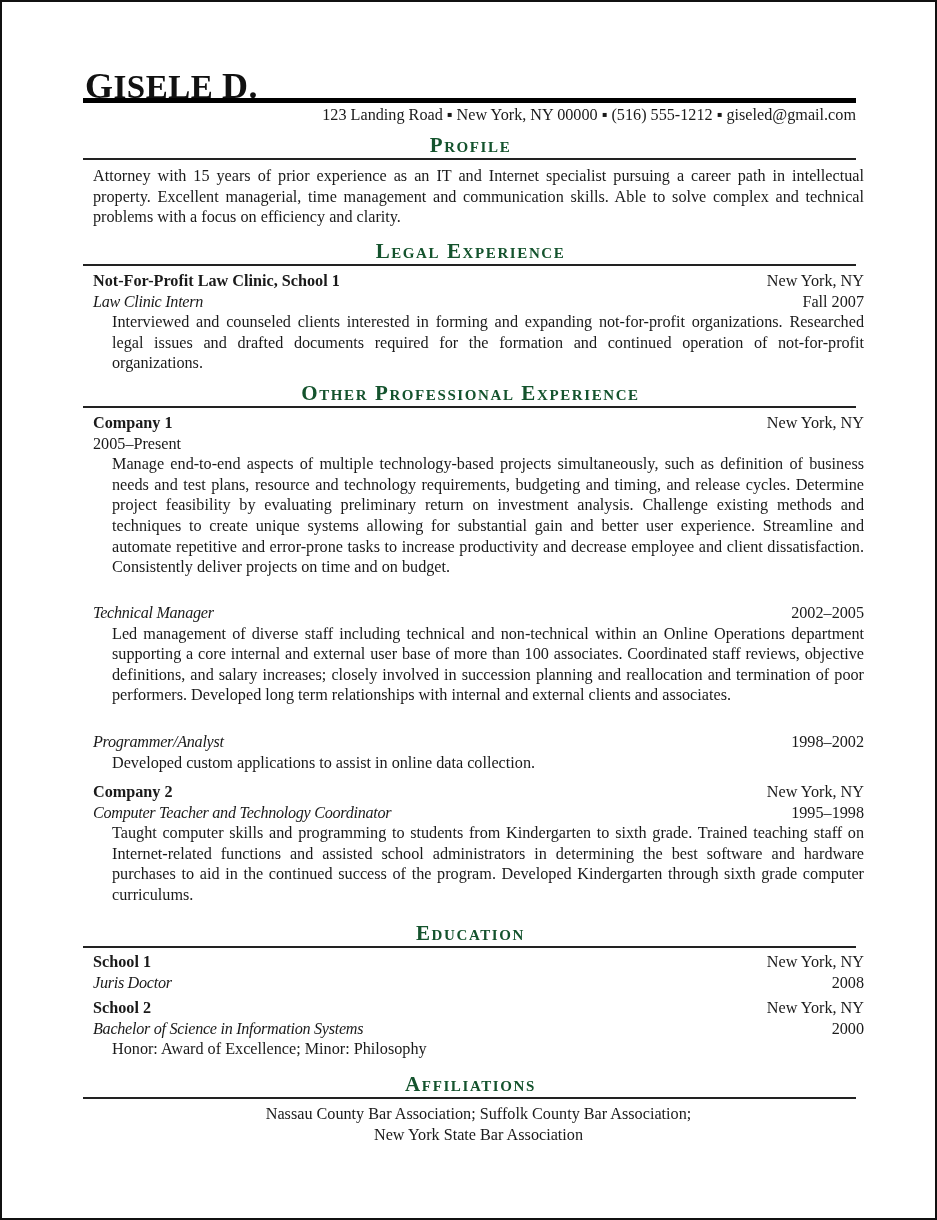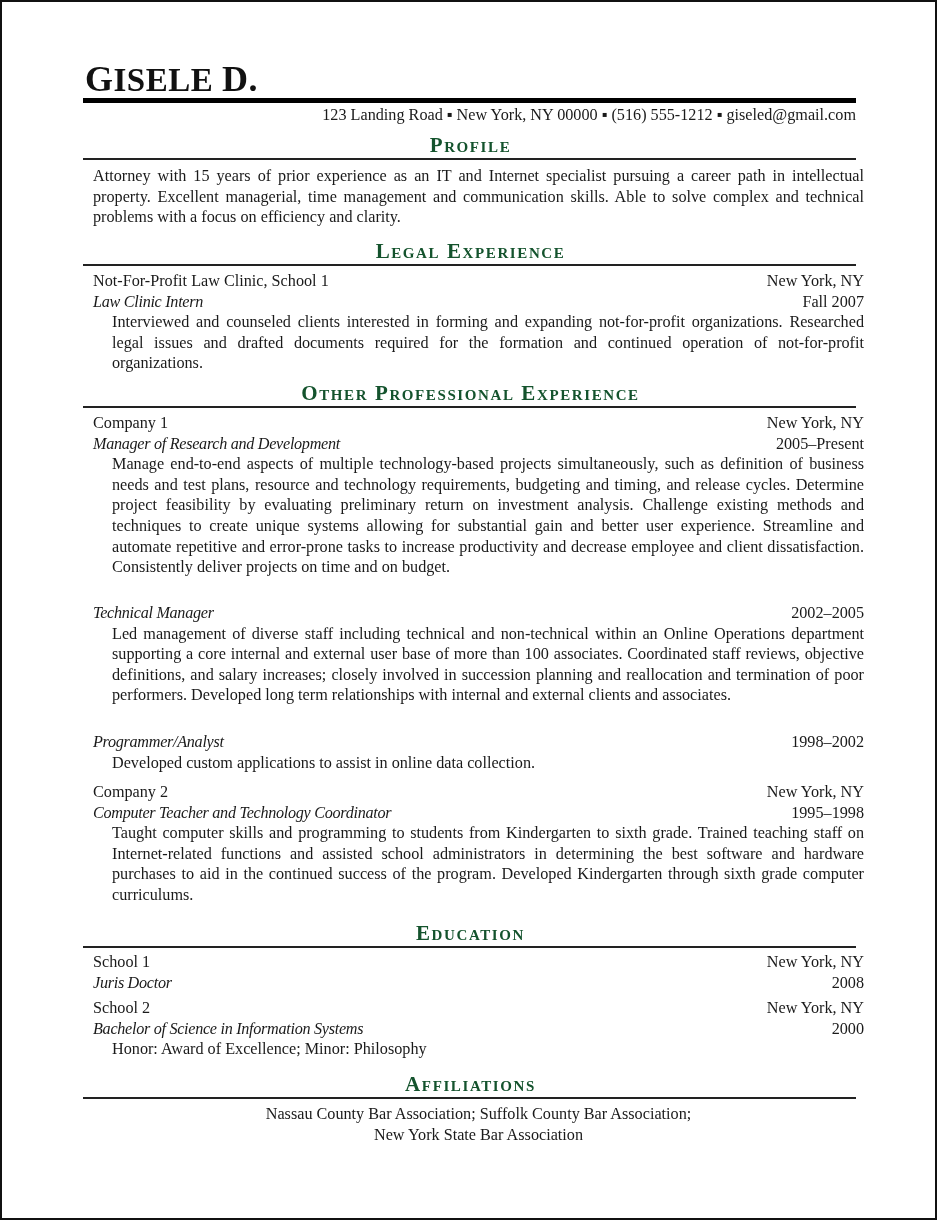--- a/index.html
+++ b/index.html
@@ -11,34 +11,34 @@
     box-sizing: content-box;
   }
   .page {
     position: absolute; left: 85px; top: 0; width: 771px;
     font-family: "Liberation Serif", "DejaVu Serif", serif;
     color: #1a1a1a; font-size: 16.2px; line-height: 20.6px;
   }
   .name {
     position: absolute; top: 60px; left: 0;
     font-size: 33px; font-weight: bold; letter-spacing: 0.5px;
-    font-variant: small-caps; color: #111; line-height: 38px;
+    font-variant: small-caps; color: #111; line-height: 52px;
   }
   .name .big { font-size: 36px; }
   .thick-rule { position: absolute; top: 98px; left: -2px; width: 773px; height: 5px; background: #000; }
   .contact { position: absolute; top: 105px; right: 0; text-align: left; white-space: nowrap; }
   .section-title {
     position: absolute; left: 0; width: 771px; text-align: center;
     font-variant: small-caps; font-weight: bold; letter-spacing: 1.6px;
     font-size: 21px; line-height: 24px; color: #14532d;
   }
   .rule { position: absolute; left: -2px; width: 773px; height: 1.5px; background: #222; }
   .block { position: absolute; left: 8px; width: 771px; }
   .row { display: flex; justify-content: space-between; height: 20.6px; }
-  .org { font-weight: normal; }
+  .org { font-weight: bold; }
   .role { font-style: italic; letter-spacing: -0.3px; }
   .desc { padding-left: 19px; text-align: justify; }
   .center { text-align: center; }
 </style>
 </head>
 <body>
 
 <div class="frame"></div>
 
 <div class="page">
@@ -68,21 +68,20 @@
   </div>
 
   <div class="section-title" style="top:381px">Other Professional Experience</div>
   <div class="rule" style="top:406px"></div>
   <div class="block" style="top:413px">
     <div class="row">
         <span class="org">Company 1</span>
         <span>New York, NY</span>
       </div>
     <div class="row">
-        <span class="role">Manager of Research and Development</span>
         <span>2005–Present</span>
       </div>
     <div class="desc">Manage end-to-end aspects of multiple technology-based projects simultaneously, such as definition of business needs and test plans, resource and technology requirements, budgeting and timing, and release cycles.  Determine project feasibility by evaluating preliminary return on investment analysis. Challenge existing methods and techniques to create unique systems allowing for substantial gain and better user experience.  Streamline and automate repetitive and error-prone tasks to increase productivity and decrease employee and client dissatisfaction.  Consistently deliver projects on time and on budget.</div>
   </div>
   <div class="block" style="top:603px">
     <div class="row">
         <span class="role">Technical Manager</span>
         <span>2002–2005</span>
       </div>
     <div class="desc">Led management of diverse staff including technical and non-technical within an Online Operations department supporting a core internal and external user base of more than 100 associates. Coordinated staff reviews, objective definitions, and salary increases; closely involved in succession planning and reallocation and termination of poor performers. Developed long term relationships with internal and external clients and associates.</div>

